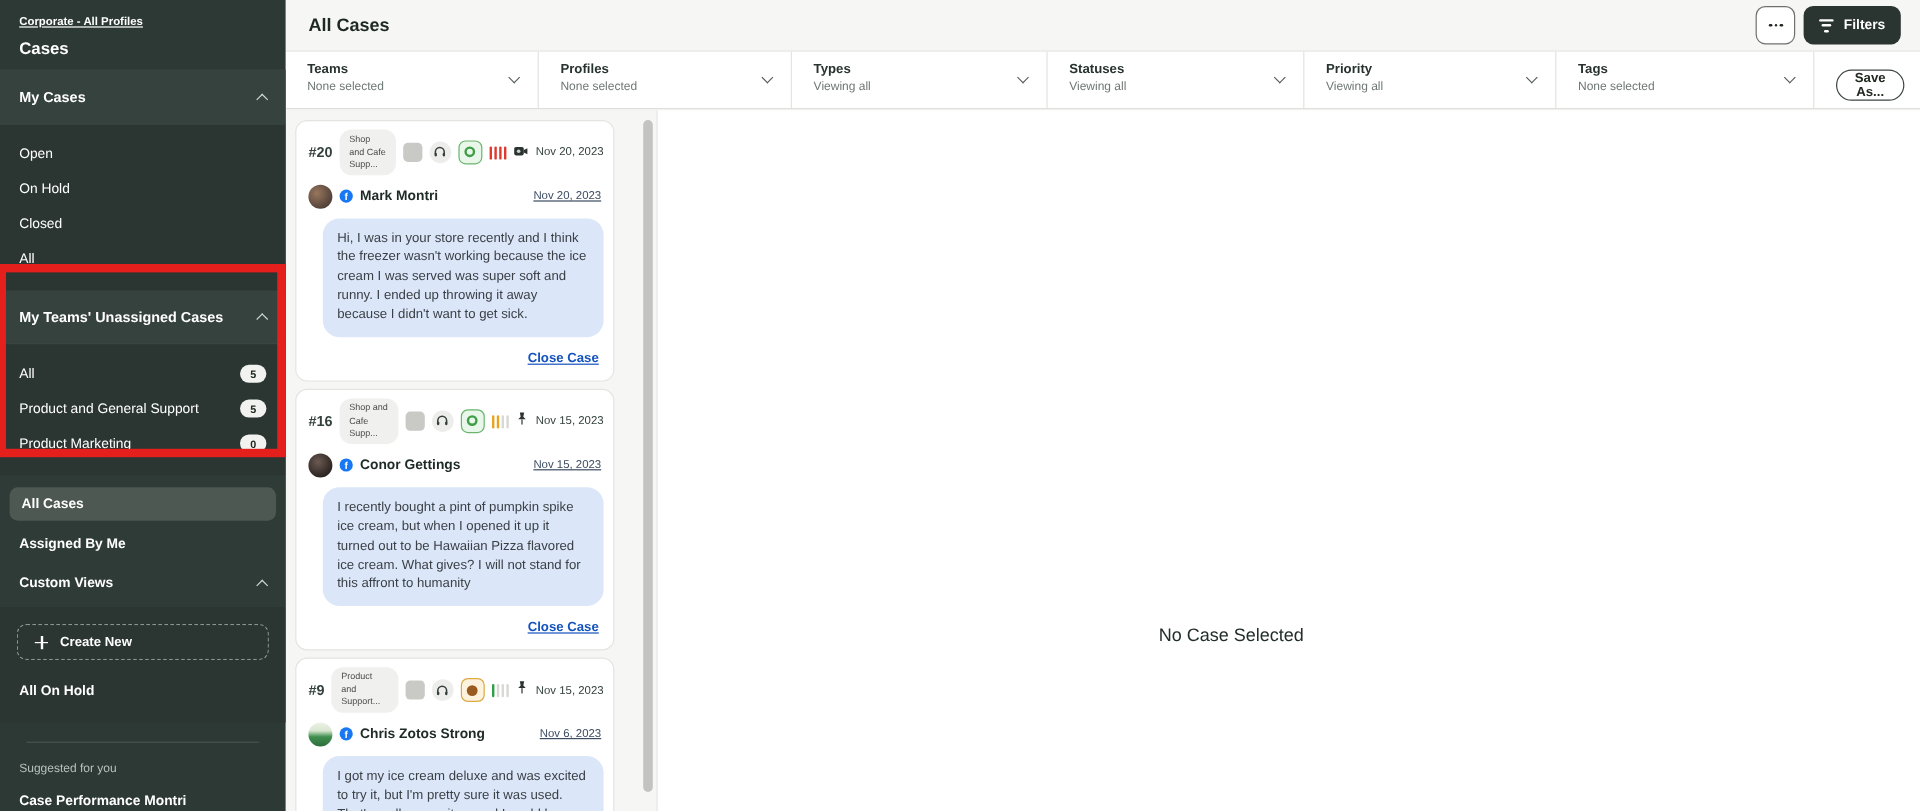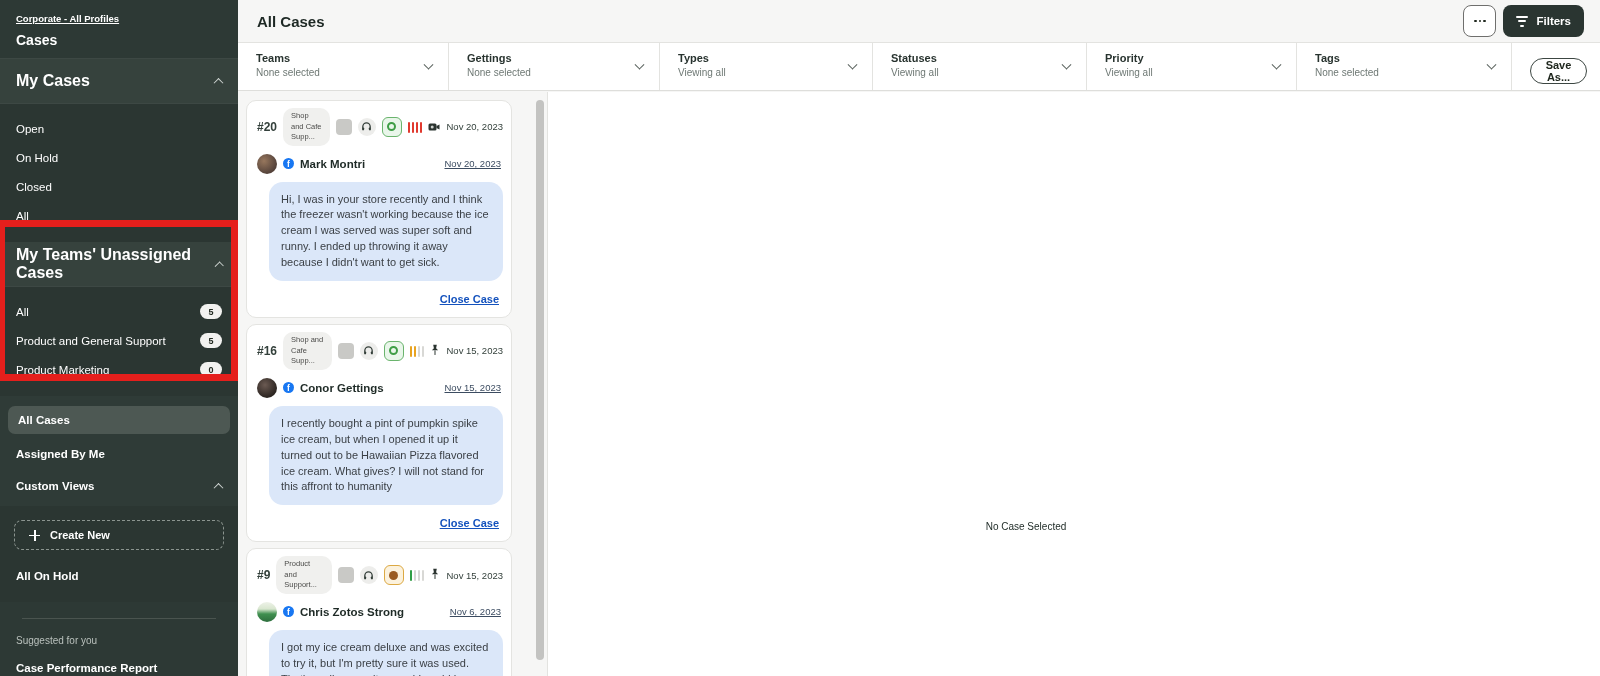--- a/index.html
+++ b/index.html
@@ -4,21 +4,21 @@
 <style>
   * { margin:0; padding:0; box-sizing:border-box; }
   html,body { width:1600px; height:676px; font-family:"Liberation Sans", sans-serif; background:#f6f6f5; overflow:hidden; }
   .stage { position:relative; width:1600px; height:676px; }
 
   
   .sidebar { position:absolute; left:0; top:0; width:238px; height:676px; background:#2d3935; color:#fff; z-index:2; }
   .sb-top { padding:8px 16px 10px; border-bottom:1px solid #3d4844; }
   .sb-breadcrumb { font-size:9.5px; font-weight:bold; text-decoration:underline; color:#fff; cursor:pointer; }
   .sb-title { font-size:14px; font-weight:bold; margin-top:6px; }
-  .sb-sec-head { height:45px; display:flex; align-items:center; justify-content:space-between; padding:0 16px; background:#36423d; border-bottom:1px solid #3d4844; font-size:16px; font-weight:bold; }
+  .sb-sec-head { height:45px; display:flex; align-items:center; justify-content:space-between; padding:0 16px; background:#36423d; border-bottom:1px solid #3d4844; font-size:12px; font-weight:bold; }
   .sb-items { background:#2b3632; padding:10px 0 12px; }
   .sb-item { height:29px; display:flex; align-items:center; justify-content:space-between; padding:0 16px; font-size:11.5px; font-weight:500; cursor:pointer; }
   .badge { min-width:22px; height:15px; border-radius:8px; background:#f2f2f0; color:#20281f; font-size:9px; font-weight:bold; display:flex; align-items:center; justify-content:center; padding:0 6px; }
   .sb-views { background:#2f3b37; padding:6px 0 4px; }
   .sb-pill { margin:4px 8px; height:28px; border-radius:7px; display:flex; align-items:center; padding:0 10px; font-size:11.5px; font-weight:bold; cursor:pointer; }
   .sb-pill.selected { background:#4d5853; }
   .sb-row { height:32px; display:flex; align-items:center; justify-content:space-between; padding:0 16px; font-size:11.5px; font-weight:bold; cursor:pointer; }
   .sb-lower { background:#2b3632; padding:8px 0 10px; }
   .create-btn { margin:6px 14px 10px; height:30px; border:1px dashed #8b948f; border-radius:8px; display:flex; align-items:center; gap:10px; padding:0 14px; font-size:11px; font-weight:bold; cursor:pointer; }
   .plus-icon { position:relative; width:11px; height:11px; }
@@ -86,21 +86,21 @@
   .fb-badge { width:11px; height:11px; border-radius:50%; background:#1877f2; color:#fff; font-size:8.5px; font-weight:bold; display:flex; align-items:center; justify-content:center; flex:none; }
   .author-name { font-size:11.5px; font-weight:bold; color:#1e2a26; }
   .author-date { margin-left:auto; font-size:9.5px; color:#3c4c61; text-decoration:underline; cursor:pointer; white-space:nowrap; }
 
   .bubble { margin:2px 8px 4px 22px; background:#dbe7f9; border-radius:14px; padding:10px 12px; font-size:11px; line-height:1.45; color:#3b4046; }
   .close-row { text-align:right; padding:4px 12px 10px; }
   .close-link { font-size:11px; font-weight:bold; color:#1452bd; text-decoration:underline; cursor:pointer; }
 
   
   .main-panel { position:absolute; left:547px; top:92px; width:1053px; height:584px; background:#fff; border-left:1px solid #e3e3e0; }
-  .empty-text { position:absolute; left:0; right:96px; top:429px; text-align:center; font-size:10px; color:#222e2a; }
+  .empty-text { position:absolute; left:0; right:96px; top:429px; text-align:center; font-size:15px; color:#222e2a; }
 </style>
 </head>
 <body>
 
 <div class="stage">
 
   <div class="sidebar">
     <div class="sb-top">
       <span class="sb-breadcrumb">Corporate - All Profiles</span>
       <div class="sb-title">Cases</div>
@@ -164,21 +164,21 @@
       </div>
       <div class="sb-row">
           <span>All On Hold</span>
         </div>
     </div>
 
     <hr class="sb-hr">
 
     <div class="sb-suggested">
       <div class="sb-sugg-label">Suggested for you</div>
-      <div class="sb-sugg-item">Case Performance Report</div>
+      <div class="sb-sugg-item">Case Performance Montri</div>
     </div>
   </div>
 
   <div class="annotation"></div>
 
   <div class="topbar">
     <span class="page-title">All Cases</span>
     <div class="topbar-right">
       <div class="more-btn">
         <span class="dot"></span>
@@ -196,21 +196,21 @@
     </div>
   </div>
 
   <div class="filterbar">
     <div class="fcell" style="width:211px">
       <div class="flabel">Teams</div>
       <div class="fvalue">None selected</div>
       <span class="chev down"></span>
     </div>
     <div class="fcell" style="width:211px">
-      <div class="flabel">Gettings</div>
+      <div class="flabel">Profiles</div>
       <div class="fvalue">None selected</div>
       <span class="chev down"></span>
     </div>
     <div class="fcell" style="width:213px">
       <div class="flabel">Types</div>
       <div class="fvalue">Viewing all</div>
       <span class="chev down"></span>
     </div>
     <div class="fcell" style="width:214px">
       <div class="flabel">Statuses</div>

